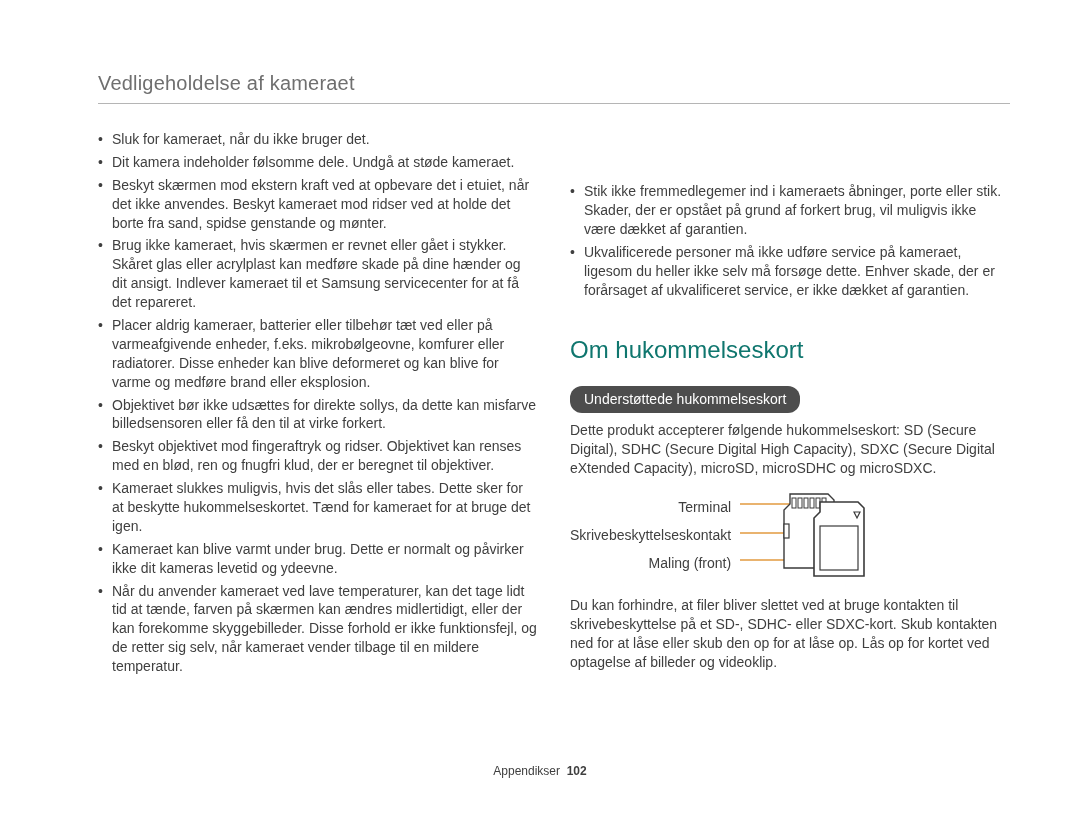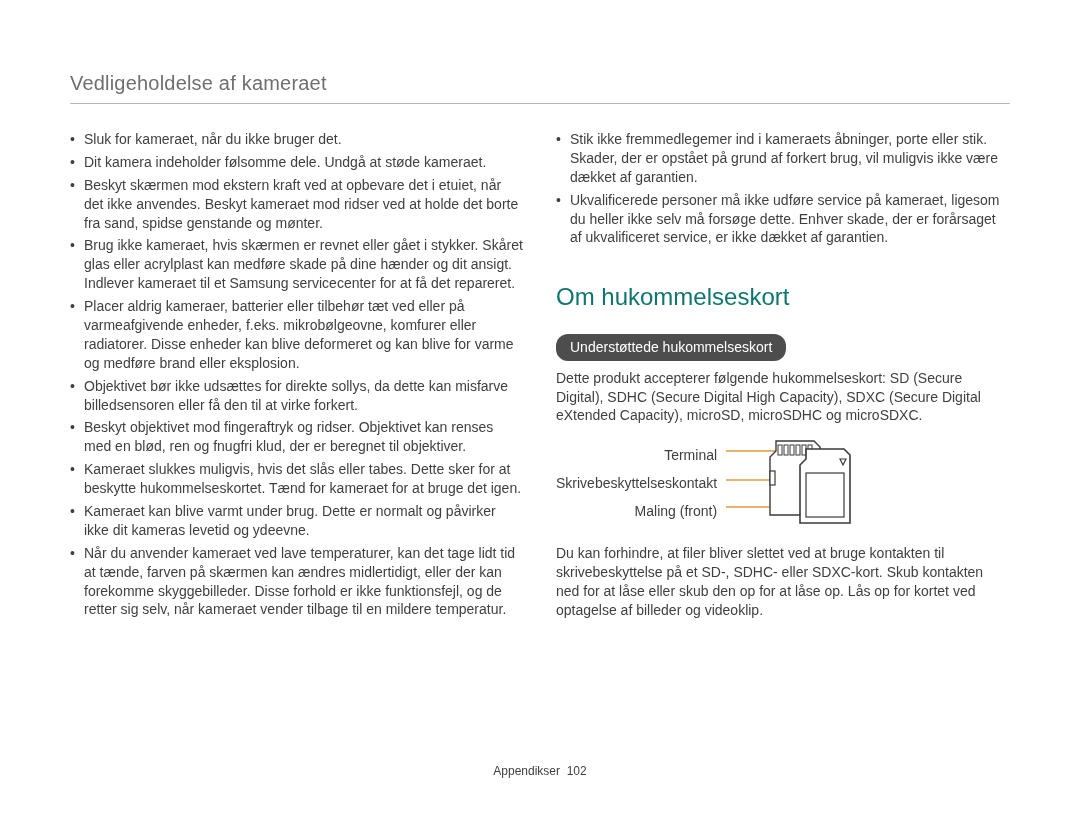--- a/index.html
+++ b/index.html
@@ -9,36 +9,37 @@
     height: 815px;
     background: #ffffff;
     font-family: "Helvetica Neue", Arial, sans-serif;
     color: #4a4a4a;
     font-size: 14px;
     line-height: 1.35;
     -webkit-font-smoothing: antialiased;
   }
   .page {
     box-sizing: border-box;
-    padding: 70px 70px 40px 70px;
+    padding: 70px 70px 40px 98px;
     position: relative;
     height: 100%;
   }
   .header {
     font-size: 20px;
     font-weight: 300;
     color: #6f6f6f;
     letter-spacing: 0.2px;
     border-bottom: 1px solid #b5b5b5;
     padding-bottom: 6px;
     margin-bottom: 26px;
   }
   .cols {
     display: flex;
     gap: 32px;
+    align-items: flex-end;
   }
   .col {
     width: 50%;
   }
   ul.bullets {
     list-style: none;
     margin: 0;
     padding: 0;
   }
   ul.bullets > li {
@@ -95,21 +96,21 @@
     position: absolute;
     bottom: 36px;
     left: 0;
     right: 0;
     text-align: center;
     font-size: 12px;
     color: #3f3f3f;
     font-weight: 300;
   }
   .footer .num {
-    font-weight: 400;
+    font-weight: 700;
   }
 </style>
 </head>
 <body>
 
 <div class="page">
 
   <div class="header">
     <span>Vedligeholdelse af kameraet</span>
   </div>

